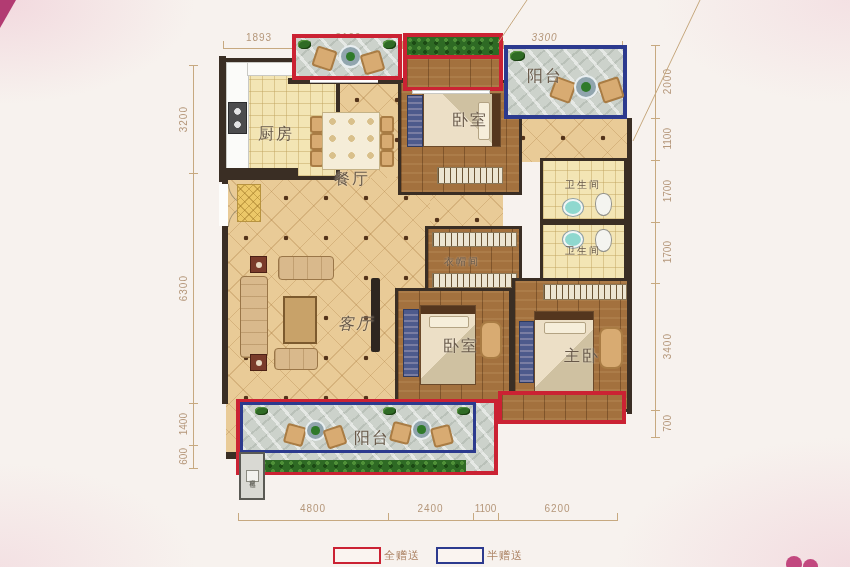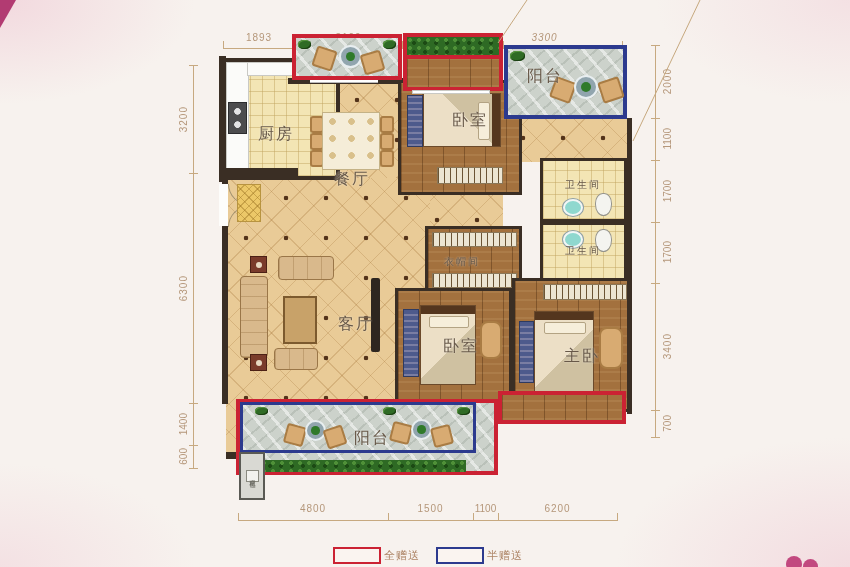--- a/index.html
+++ b/index.html
@@ -190,21 +190,21 @@
   <div class="abs sofa" style="left:240px;top:276px;width:26px;height:80px;z-index:5;"></div>
   <div class="abs sofa sofa-h" style="left:278px;top:256px;width:54px;height:22px;z-index:5;"></div>
   <div class="abs sofa sofa-h" style="left:274px;top:348px;width:42px;height:20px;z-index:5;"></div>
   <div class="abs stool" style="left:250px;top:256px;width:15px;height:15px;z-index:5;"></div>
   <div class="abs stool" style="left:250px;top:354px;width:15px;height:15px;z-index:5;"></div>
   <div class="abs" style="left:283px;top:296px;width:30px;height:44px;background:#c8a269;border:2px solid #7c5a2e;z-index:5;"></div>
   <div class="abs" style="left:371px;top:278px;width:9px;height:74px;background:#2e2620;border-radius:2px;z-index:5;"></div>
 
   <div class="abs room-lbl" style="left:258px;top:124px;">厨房</div>
   <div class="abs room-lbl" style="left:334px;top:169px;">餐厅</div>
-  <div class="abs room-lbl" style="left:338px;top:314px;">客厅</div>
+  <div class="abs room-lbl" style="left:338px;top:314px;font-style:italic;">客厅</div>
   <div class="abs room-lbl" style="left:452px;top:110px;">卧室</div>
   <div class="abs room-lbl" style="left:443px;top:336px;">卧室</div>
   <div class="abs room-lbl" style="left:564px;top:346px;">主卧</div>
   <div class="abs room-lbl" style="left:444px;top:255px;font-size:10px;">衣帽间</div>
   <div class="abs room-lbl" style="left:565px;top:178px;font-size:10px;">卫生间</div>
   <div class="abs room-lbl" style="left:565px;top:244px;font-size:10px;">卫生间</div>
   <div class="abs room-lbl" style="left:527px;top:66px;">阳台</div>
   <div class="abs room-lbl" style="left:354px;top:428px;z-index:15;">阳台</div>
 
   <div>
@@ -221,21 +221,21 @@
   </div>
 
   <div>
     <div class="abs dim-line" style="left:238px;top:520px;width:379px;height:1px;"></div>
     <div class="abs dim-line" style="left:238px;top:513px;width:1px;height:8px;"></div>
     <div class="abs dim-line" style="left:388px;top:513px;width:1px;height:8px;"></div>
     <div class="abs dim-line" style="left:473px;top:513px;width:1px;height:8px;"></div>
     <div class="abs dim-line" style="left:498px;top:513px;width:1px;height:8px;"></div>
     <div class="abs dim-line" style="left:617px;top:513px;width:1px;height:8px;"></div>
     <div class="abs dim-lbl" style="left:238px;top:503px;width:150px;">4800</div>
-    <div class="abs dim-lbl" style="left:388px;top:503px;width:85px;">1500</div>
+    <div class="abs dim-lbl" style="left:388px;top:503px;width:85px;">2400</div>
     <div class="abs dim-lbl" style="left:470px;top:503px;width:31px;letter-spacing:0;">1100</div>
     <div class="abs dim-lbl" style="left:498px;top:503px;width:119px;">6200</div>
   </div>
 
   <div>
     <div class="abs dim-line" style="left:193px;top:65px;width:1px;height:403px;"></div>
     <div class="abs dim-line" style="left:189px;top:65px;width:9px;height:1px;"></div>
     <div class="abs dim-line" style="left:189px;top:173px;width:9px;height:1px;"></div>
     <div class="abs dim-line" style="left:189px;top:403px;width:9px;height:1px;"></div>
     <div class="abs dim-line" style="left:189px;top:445px;width:9px;height:1px;"></div>

